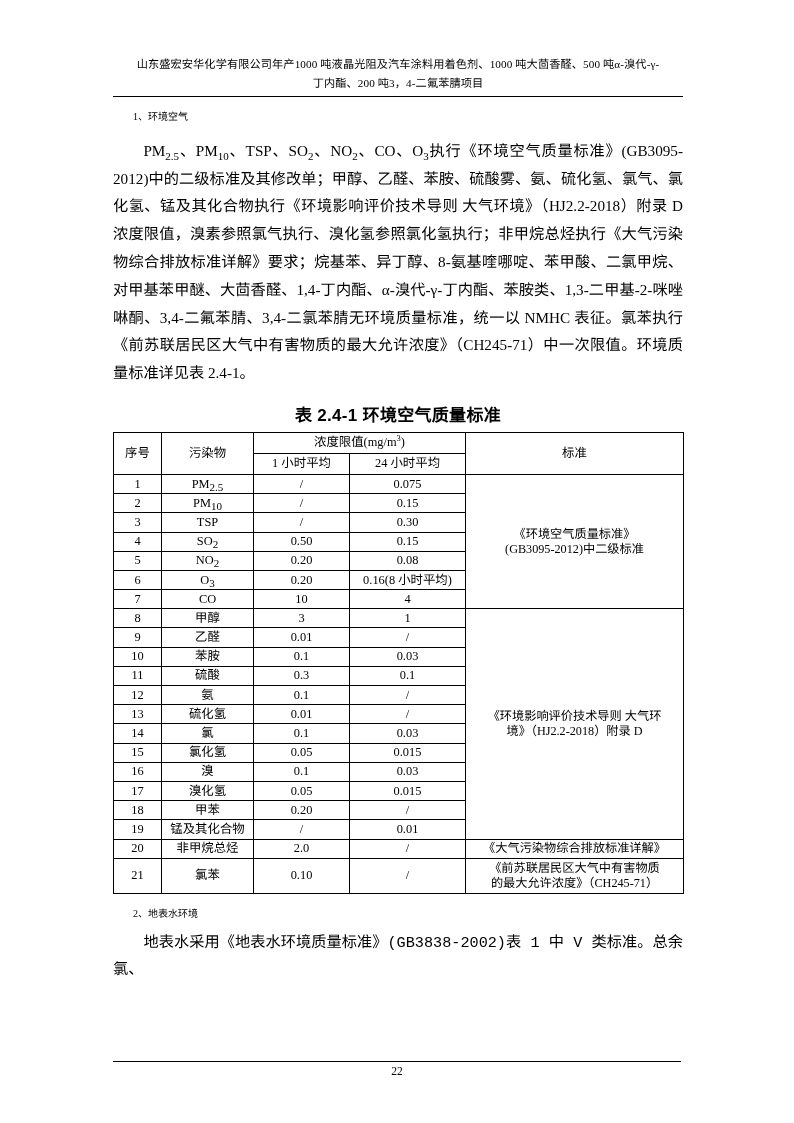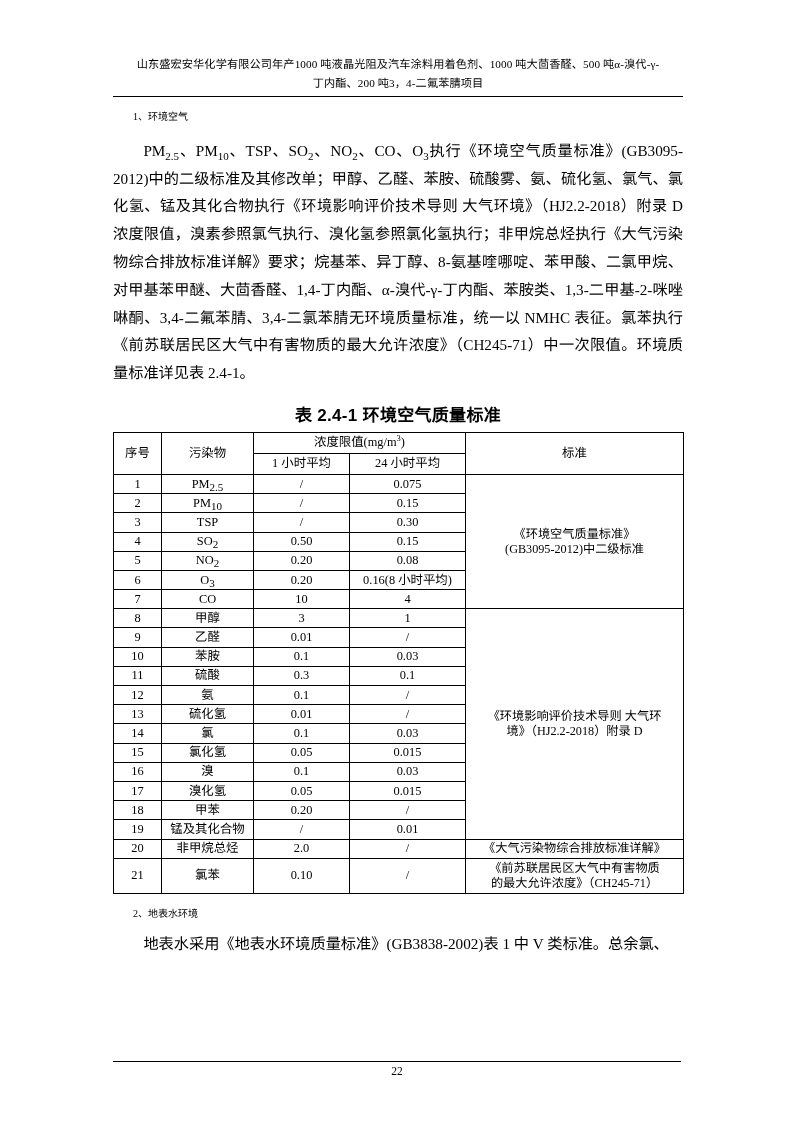--- a/index.html
+++ b/index.html
@@ -55,21 +55,21 @@
     letter-spacing: 0.3px;
   }
   p.para {
     font-size: 15.2px;
     line-height: 27.8px;
     margin: 6px 0 0 0;
     text-align: justify;
     text-justify: inter-ideograph;
     text-indent: 2em;
   }
-  p.para.tight { margin-top: 2px; }
+  p.para.tight { margin-top: 2px; font-family: Liberation Mono, monospace; }
   p.sub-item {
     font-size: 10px;
     line-height: 27.8px;
     margin: 6px 0 0 0;
     text-indent: 2em;
   }
 
   
   .table-caption {
     font-family: "Liberation Sans", "DejaVu Sans", sans-serif;

